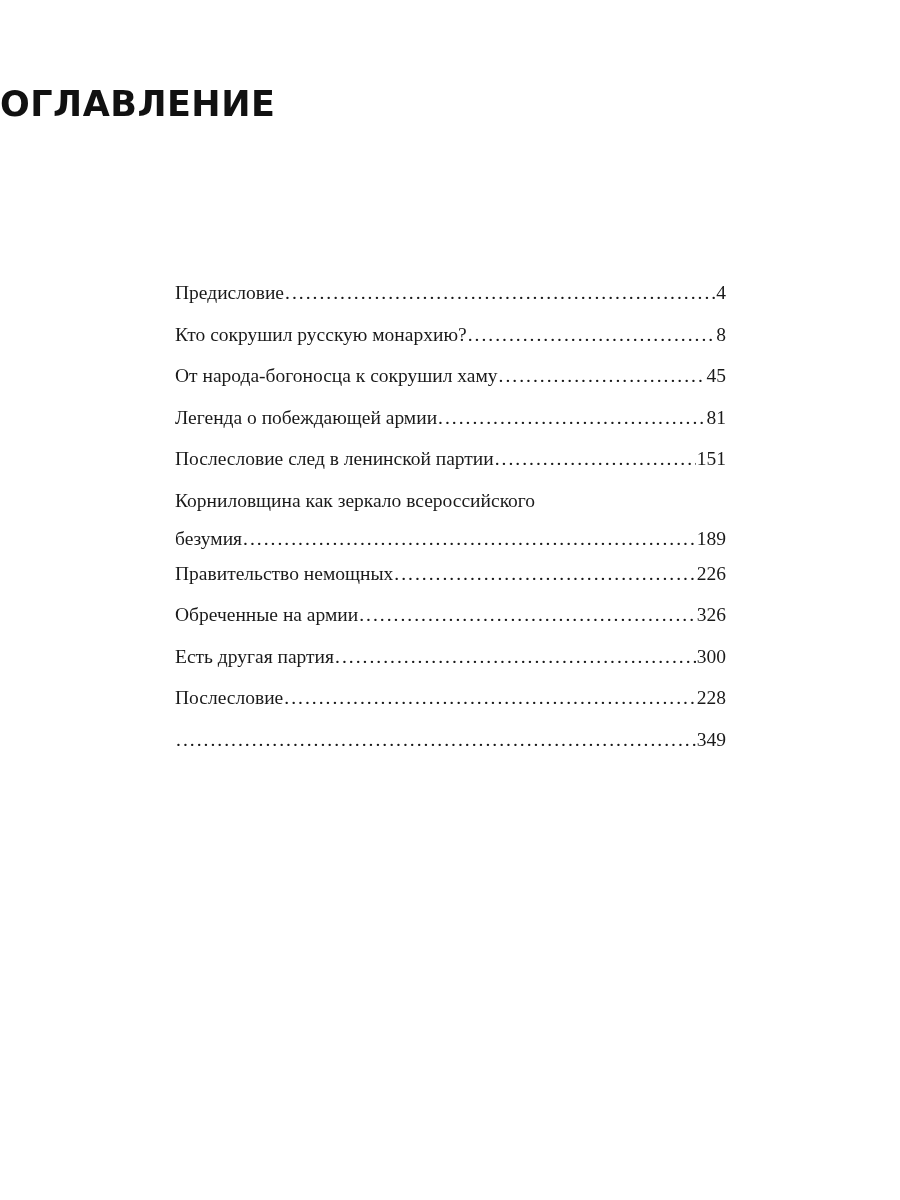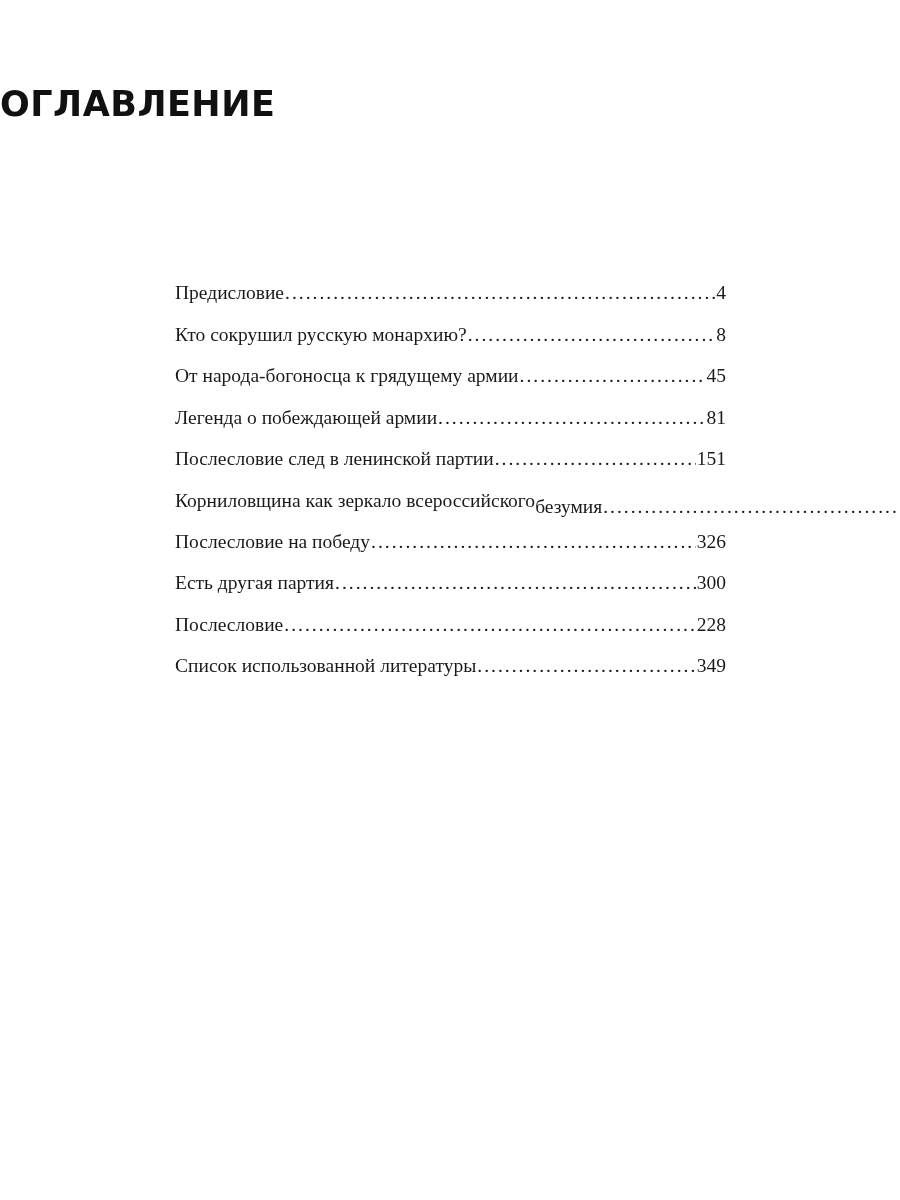--- a/index.html
+++ b/index.html
@@ -7,45 +7,45 @@
     .title {
       position: absolute; top: 84px; left: 0; width: 900px; 
       font-family: "DejaVu Sans", sans-serif; font-weight: bold; font-size: 35px;
       color: #111; letter-spacing: 0.5px;
     }
     .toc {
       position: absolute; left: 175px; top: 282px; width: 551px;
       font-family: "Liberation Serif", serif; font-size: 19.5px; color: #1a1a1a;
     }
     .entry { display: flex; align-items: baseline; height: 41.5px; }
-    .entry.multi { height: auto; flex-direction: row; align-items: stretch; margin-bottom: 13px; }
+    .entry.multi { height: auto; flex-direction: column; align-items: stretch; margin-bottom: 13px; }
     .entry .label { white-space: nowrap; }
     .entry .dots { flex: 1; overflow: hidden; white-space: nowrap; letter-spacing: 2px; margin: 0 1px; }
     .entry .dots::after { content: "........................................................................................................................................"; }
     .entry .page { white-space: nowrap; }
-    .line2 { display: flex; align-items: baseline; margin-top: 6px; }
+    .line2 { display: flex; align-items: baseline; margin-top: 16px; }
   </style>
 </head>
 <body>
 
 <div class="title">ОГЛАВЛЕНИЕ</div>
 
 <div class="toc">
   <div class="entry">
     <span class="label">Предисловие</span>
     <span class="dots"></span>
     <span class="page">4</span>
   </div>
   <div class="entry">
     <span class="label">Кто сокрушил русскую монархию?</span>
     <span class="dots"></span>
     <span class="page">8</span>
   </div>
   <div class="entry">
-    <span class="label">От народа-богоносца к грядущему армии</span>
+    <span class="label">От народа-богоносца к сокрушил хаму</span>
     <span class="dots"></span>
     <span class="page">45</span>
   </div>
   <div class="entry">
     <span class="label">Легенда о побеждающей армии</span>
     <span class="dots"></span>
     <span class="page">81</span>
   </div>
   <div class="entry">
     <span class="label">Послесловие след в ленинской партии</span>
@@ -54,32 +54,36 @@
   </div>
   <div class="entry multi">
     <span class="label">Корниловщина как зеркало всероссийского</span>
     <div class="line2">
       <span class="label">безумия</span>
       <span class="dots"></span>
       <span class="page">189</span>
     </div>
   </div>
   <div class="entry">
-    <span class="label">Послесловие на победу</span>
+    <span class="label">Правительство немощных</span>
+    <span class="dots"></span>
+    <span class="page">226</span>
+  </div>
+  <div class="entry">
+    <span class="label">Обреченные на армии</span>
     <span class="dots"></span>
     <span class="page">326</span>
   </div>
   <div class="entry">
     <span class="label">Есть другая партия</span>
     <span class="dots"></span>
     <span class="page">300</span>
   </div>
   <div class="entry">
     <span class="label">Послесловие</span>
     <span class="dots"></span>
     <span class="page">228</span>
   </div>
   <div class="entry">
-    <span class="label">Список использованной литературы</span>
     <span class="dots"></span>
     <span class="page">349</span>
   </div>
 </div>
 
 </body></html>

